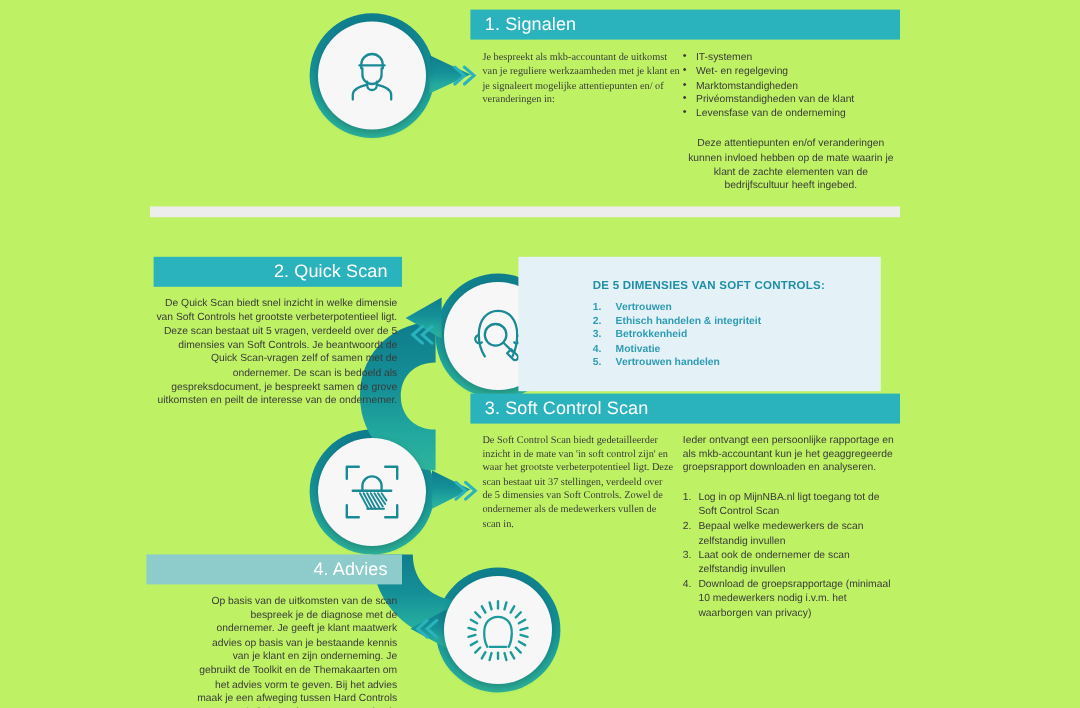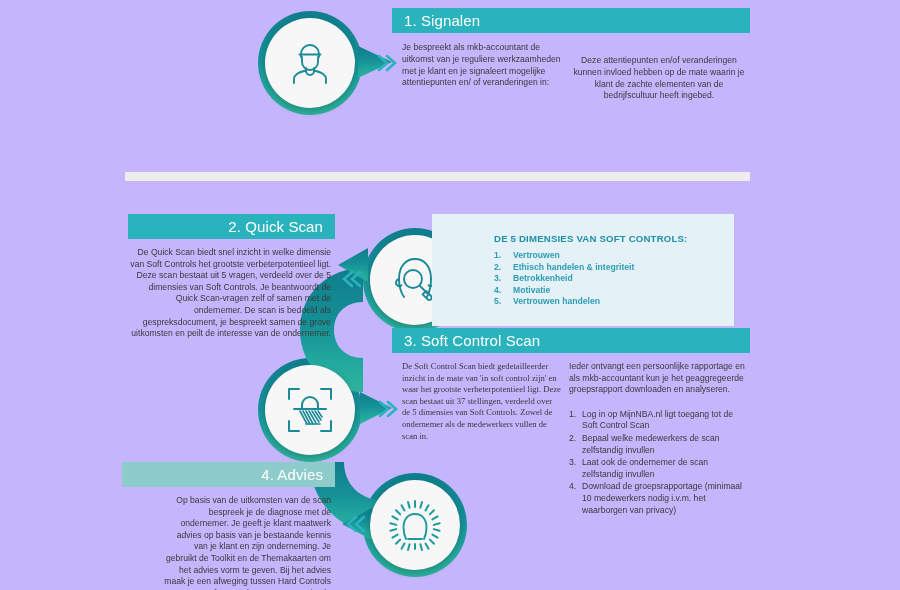--- a/index.html
+++ b/index.html
@@ -5,21 +5,21 @@
   * { box-sizing: border-box; margin: 0; padding: 0; }
   html, body {
     width: 900px; height: 590px;
     background: #ffffff;
     font-family: "Liberation Sans", sans-serif;
     overflow: hidden;
   }
   .canvas {
     position: relative;
     width: 900px; height: 590px;
-    background: #c4b5fd;
+    background: #bef264;
   }
 
   
   .chain { position: absolute; left: 0; top: 0; width: 900px; height: 590px; }
 
   
   .divider {
     position: absolute;
     left: 125px; top: 172px;
     width: 625px; height: 9px;
@@ -45,21 +45,21 @@
     font-size: 8.6px;
     line-height: 11.6px;
     color: #3a3a3a;
     padding: 9px 12px 0 12px;
   }
   .body-right { text-align: right; }
 
   
   #sec1 { left: 392px; top: 8px; width: 358px; }
   #sec1 .cols { display: flex; padding: 9px 0 0 0; }
-  #sec1 .col-l { width: 176px; padding-left: 10px; }
+  #sec1 .col-l { width: 176px; padding-left: 10px; font-family: Liberation Serif, serif; }
   #sec1 .col-r { width: 182px; }
   .blt { list-style: none; }
   .blt li {
     position: relative;
     padding-left: 12px;
     font-size: 8.6px;
     line-height: 11.8px;
     color: #3a3a3a;
   }
   .blt li::before {
@@ -315,20 +315,27 @@
     </svg>
   </div>
 
   <div class="panel" id="sec1">
     <div class="panel-head head-teal">1. Signalen</div>
     <div class="cols">
       <div class="col-l">
         <div style="font-size:8.6px;line-height:11.8px;color:#3a3a3a;">Je bespreekt als mkb-accountant de uitkomst van je reguliere werkzaamheden met je klant en je signaleert mogelijke attentiepunten en/ of veranderingen in:</div>
       </div>
       <div class="col-r">
+        <ul class="blt">
+          <li>IT-systemen</li>
+          <li>Wet- en regelgeving</li>
+          <li>Marktomstandigheden</li>
+          <li>Privéomstandigheden van de klant</li>
+          <li>Levensfase van de onderneming</li>
+        </ul>
         <div class="after">Deze attentiepunten en/of veranderingen kunnen invloed hebben op de mate waarin je klant de zachte elementen van de bedrijfscultuur heeft ingebed.</div>
       </div>
     </div>
   </div>
 
   <div class="panel" id="sec2">
     <div class="panel-head head-teal head-right">2. Quick Scan</div>
     <div class="panel-body body-right">De Quick Scan biedt snel inzicht in welke dimensie van Soft Controls het grootste verbeterpotentieel ligt. Deze scan bestaat uit 5 vragen, verdeeld over de 5 dimensies van Soft Controls. Je beantwoordt de Quick Scan-vragen zelf of samen met de ondernemer. De scan is bedoeld als gespreksdocument, je bespreekt samen de grove uitkomsten en peilt de interesse van de ondernemer.</div>
   </div>
 

